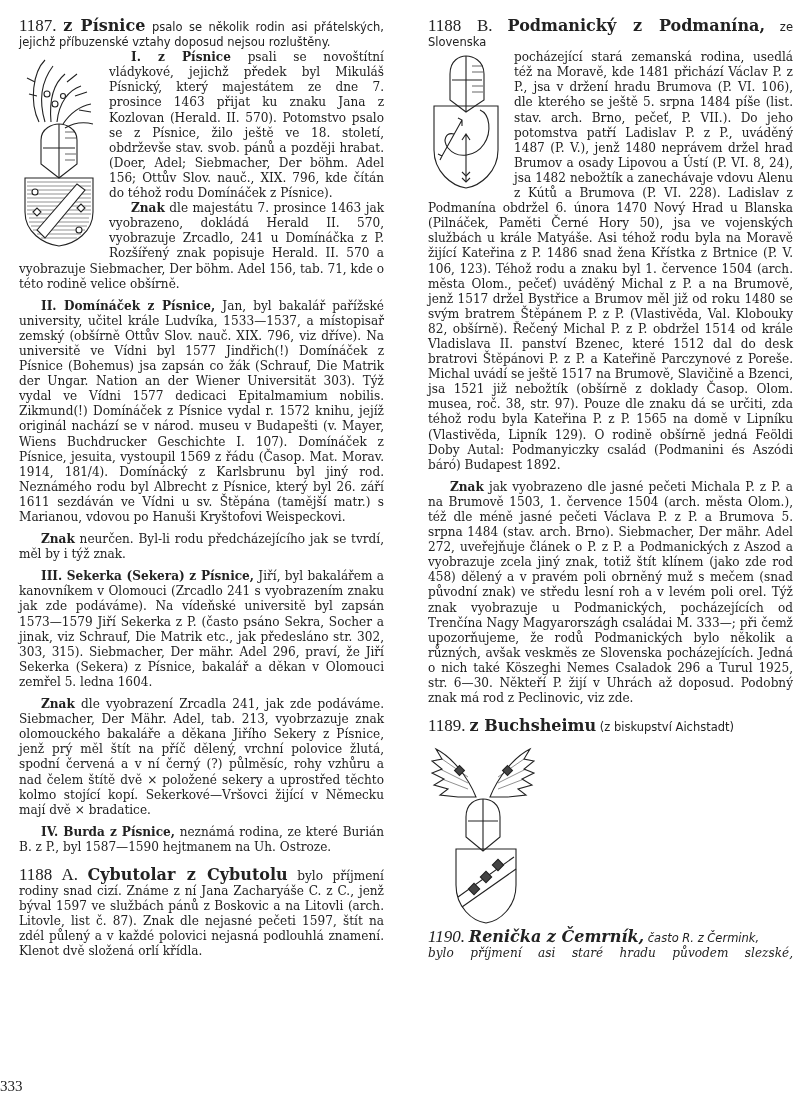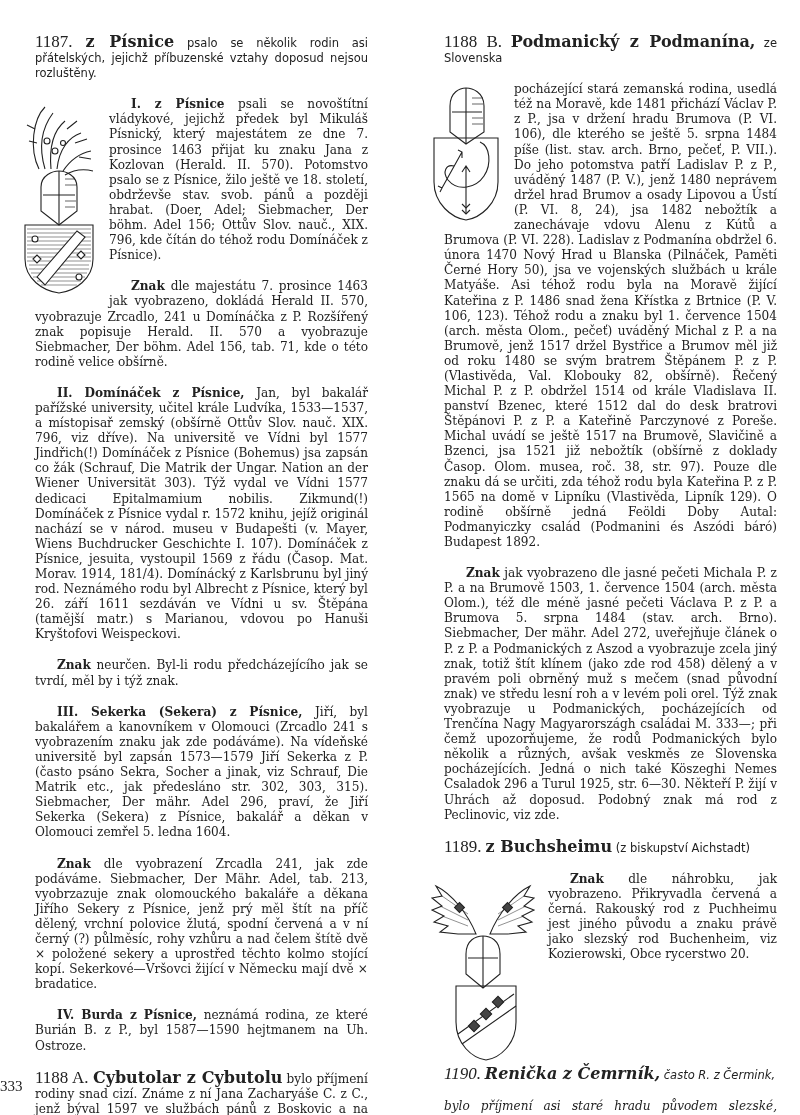--- a/index.html
+++ b/index.html
@@ -2,21 +2,21 @@
 <html><head>
 <meta charset="utf-8">
 <style>
   html, body { margin: 0; padding: 0; background: #ffffff; }
   body { width: 800px; height: 1115px; position: relative; overflow: hidden;
          font-family: "DejaVu Serif", "Liberation Serif", serif; color: #222; }
   .col { position: absolute; top: 18px; width: 365px; font-size: 12.1px; line-height: 15.1px;
          text-align: justify; hyphens: manual; }
   .col-left { left: 19px; }
   .col-right { left: 428px; }
-  p { margin: 16px; }
+  p { margin: 0; }
   .indent { text-indent: 22px; }
   .gap { margin-top: 7px; }
   .gap-big { margin-top: 12px; }
   .entry-head { font-size: 12.1px; }
   .num { font-family: "Liberation Serif", serif; font-size: 17px; font-weight: normal; }
   .title { font-family: "DejaVu Serif", serif; font-weight: bold; font-size: 16px; }
   .title-sans { font-family: "DejaVu Sans", sans-serif; font-size: 11.5px; }
   b { font-weight: bold; }
   .figure { float: left; margin: 2px 10px 2px 0; }
   .page-number { position: absolute; top: 1078px; left: 0; width: 800px; 
@@ -142,23 +142,20 @@
           <path d="M55 62 L55 114 M40 84 L70 84"></path>
 
           <path d="M28 112 L88 112 L88 148 C88 170 72 184 58 186 C44 184 28 170 28 148 Z"></path>
           <path d="M30 160 L86 120 M34 170 L88 132"></path>
           <rect x="66" y="124" width="8" height="8" fill="#444" transform="rotate(45 70 128)"></rect>
           <rect x="54" y="136" width="8" height="8" fill="#444" transform="rotate(45 58 140)"></rect>
           <rect x="42" y="148" width="8" height="8" fill="#444" transform="rotate(45 46 152)"></rect>
         </g>
       </svg>
 
-      <p class="indent">
-        <b>Znak</b><span> dle náhrobku, jak vyobrazeno. Přikryvadla červená a černá. Rakouský rod z Puchheimu jest jiného původu a znaku právě jako slezský rod Buchenheim, viz Kozierowski, Obce rycerstwo 20.</span>
-      </p>
     </div>
 
     <div class="gap" style="clear: both; font-style: italic;">
       <p class="entry-head">
         <span class="num">1190.</span>
         <span class="title">Renička z Čemrník,</span><span class="title-sans"> často R. z Čermink,</span>
       </p>
       <p class="last-line">bylo příjmení asi staré hradu původem slezské,</p>
     </div>
   </div>

